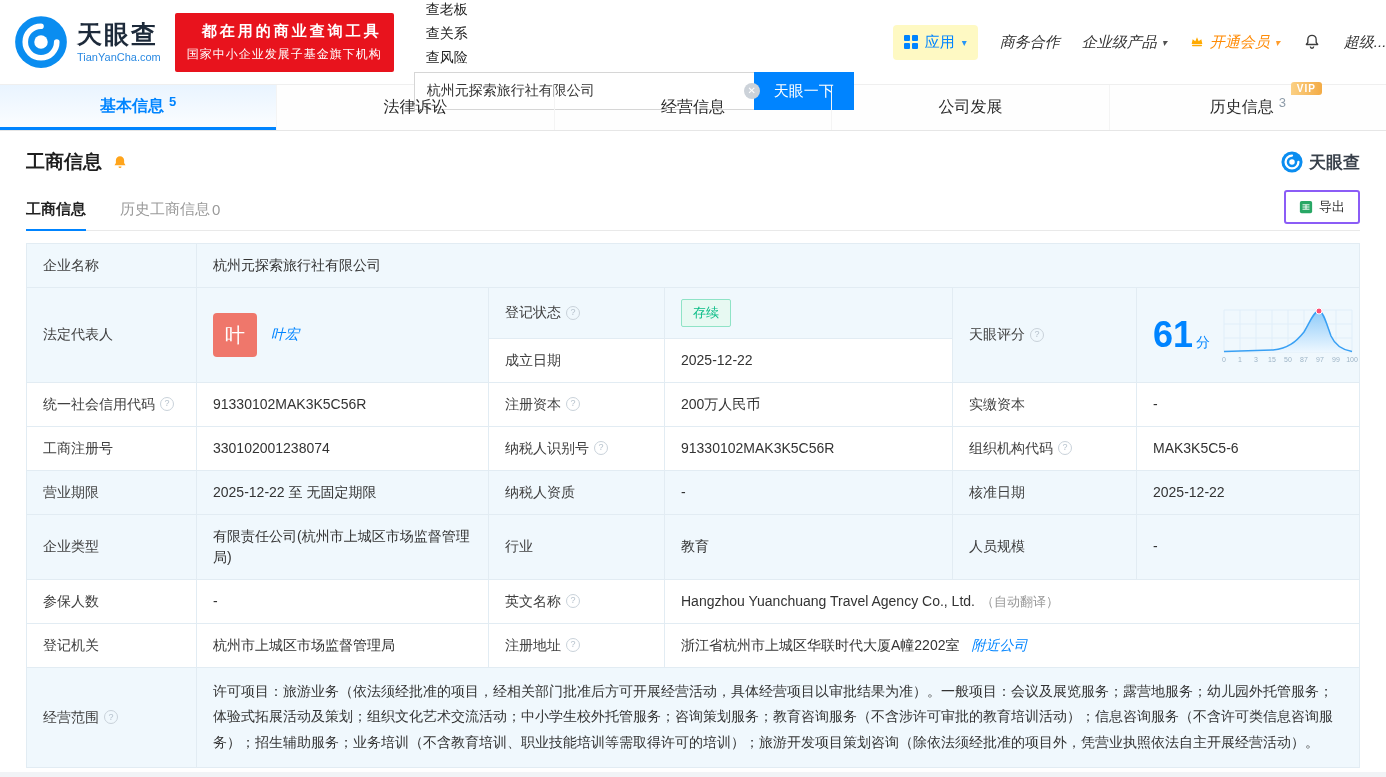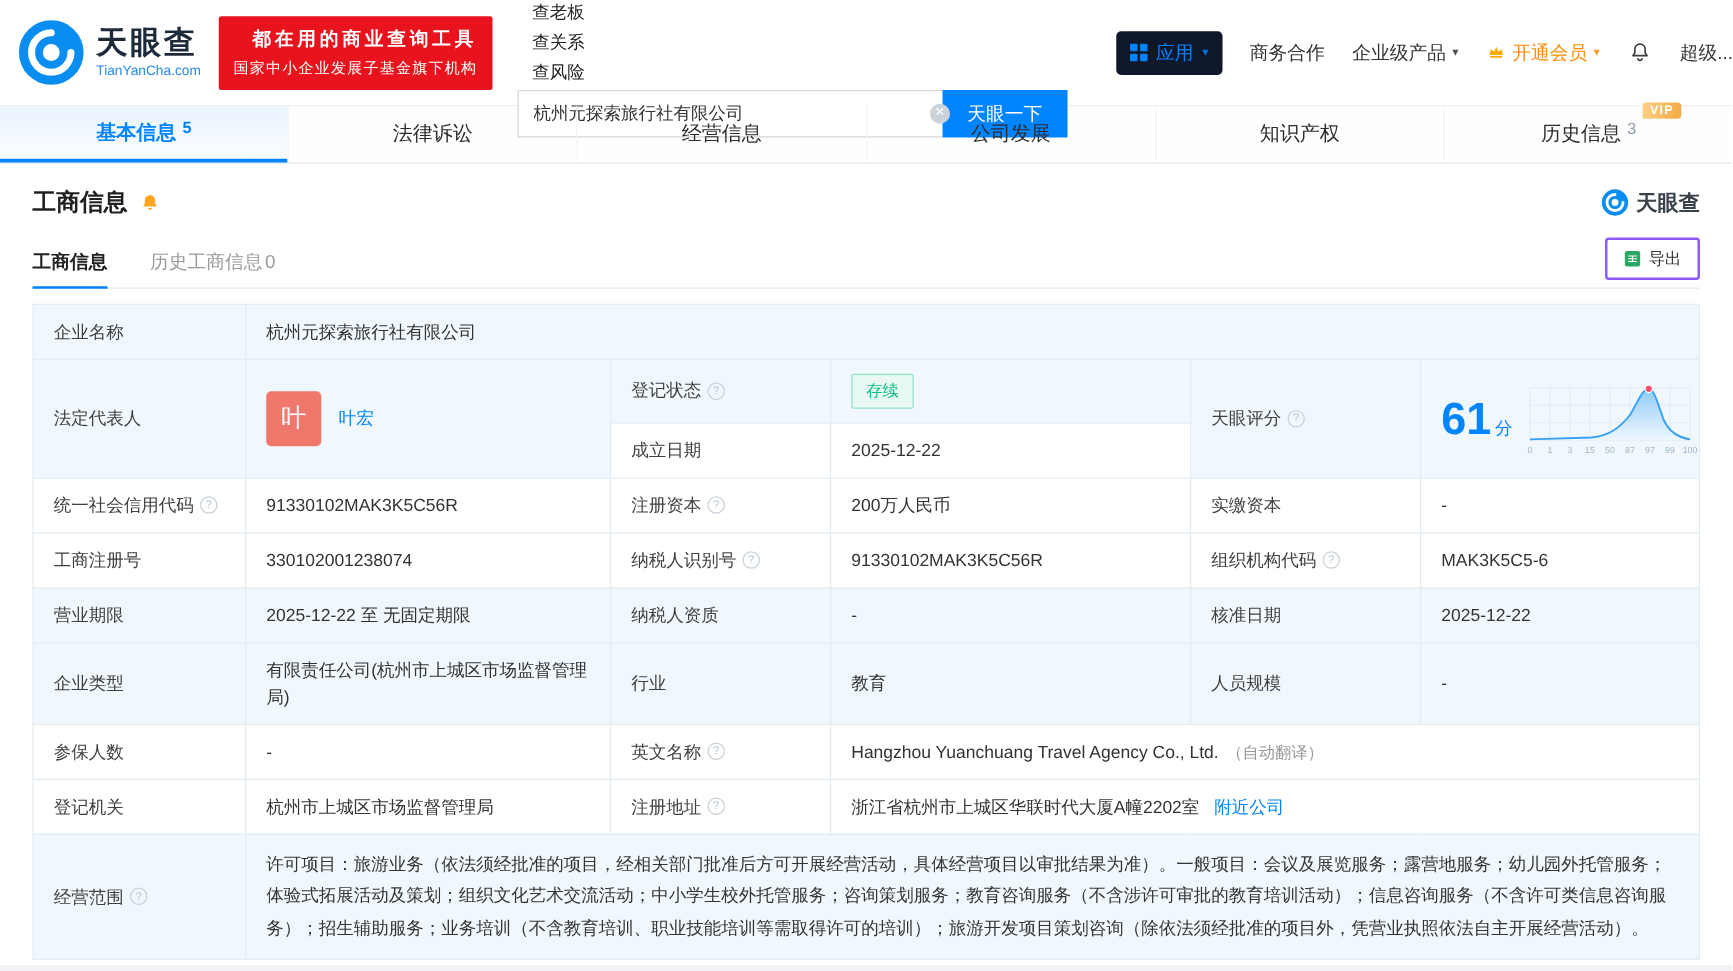--- a/index.html
+++ b/index.html
@@ -2,21 +2,21 @@
 <html><head>
 <meta charset="utf-8">
 <style>
   * { box-sizing: border-box; }
   html,body { margin:0; padding:0; }
   body {
     width:1386px; height:777px; overflow:hidden;
     background:#fff; color:#333;
     font-family:"Liberation Sans", sans-serif;
   }
-  a { text-decoration:none; }
+  a { text-decoration:none;font-style:italic; }
 
   
   .topbar { height:84px; display:flex; align-items:center; padding:0 14px; gap:14px; background:#fff; }
   .logo { display:flex; align-items:center; gap:9px; cursor:pointer; }
   .logo-icon { width:54px; height:54px; flex:none; }
   .logo-title { font-size:25px; font-weight:700; color:#1d2a3a; letter-spacing:2px; line-height:1; }
   .logo-domain { font-size:11px; color:#2b8ae2; margin-top:4px; }
   .promo { background:#e8131d; color:#fff; padding:9px 12px; text-align:right; border-radius:2px; flex:none; }
   .promo-l1 { font-size:15px; font-weight:700; letter-spacing:3px; }
   .promo-l2 { font-size:12px; margin-top:5px; letter-spacing:1px; }
@@ -25,21 +25,21 @@
   .search-tabs { display:flex;flex-direction:column; }
   .search-tab { font-size:14px; color:#222; padding:3px 12px; cursor:pointer; }
   .search-tab.active { background:#0084ff; color:#fff; font-weight:700; }
   .search-row { display:flex; position:relative; margin-top:2px; }
   .search-input { width:340px; height:38px; border:1px solid #d6d6d6; border-right:none; padding:0 34px 0 12px; font-size:14px; color:#333; outline:none; }
   .clear-ic { position:absolute; right:94px; top:11px; width:16px; height:16px; border-radius:50%; background:#ccd2d9; color:#fff; font-size:10px; line-height:16px; text-align:center; cursor:pointer; }
   .search-btn { width:100px; height:38px; background:#0084ff; color:#fff; border:none; font-size:15px; cursor:pointer; }
 
   .topnav { margin-left:auto; display:flex; align-items:center; gap:22px; font-size:15px; color:#333; white-space:nowrap; }
   .topnav a { color:#333; cursor:pointer; display:flex; align-items:center; gap:5px; }
-  .apps-chip { display:flex; align-items:center; gap:7px; background:#0f172a; color:#0084ff; padding:8px 11px; border-radius:4px; cursor:pointer; font-size:15px;margin-left:25px; }
+  .apps-chip { display:flex; align-items:center; gap:7px; background:#fef9c3; color:#0084ff; padding:8px 11px; border-radius:4px; cursor:pointer; font-size:15px;margin-left:25px; }
   .grid-ic { display:grid; grid-template-columns:6px 6px; gap:2px; }
   .grid-ic i { width:6px; height:6px; background:#0084ff; border-radius:1px; }
   .caret { font-size:10px; color:inherit; opacity:.85; }
   .vip-link { color:#ff8b06 !important; }
   .bell-btn { cursor:pointer; display:flex; align-items:center; }
 
   
   .main-tabs { display:flex; border-top:1px solid #efefef; border-bottom:1px solid #e6e6e6; height:47px; background:#fefefe; }
   .mtab { flex:1; display:flex; align-items:center; justify-content:center; font-size:16px; color:#2c2c2c; position:relative; border-left:1px solid #f4f4f4; cursor:pointer; }
   .mtab:first-child { border-left:none; }
@@ -166,23 +166,20 @@
       <span class="cnt blue">5</span>
   </div>
   <div class="mtab">
       <span>法律诉讼</span>
     </div>
   <div class="mtab">
       <span>经营信息</span>
     </div>
   <div class="mtab">
       <span>公司发展</span>
-    </div>
-  <div class="mtab">
-      <span>知识产权</span>
     </div>
   <div class="mtab">
     <span class="rel">
       <span>历史信息</span>
         <span class="cnt gray">3</span>
       <span class="vip-badge">VIP</span>
     </span>
   </div>
 </nav>
 

